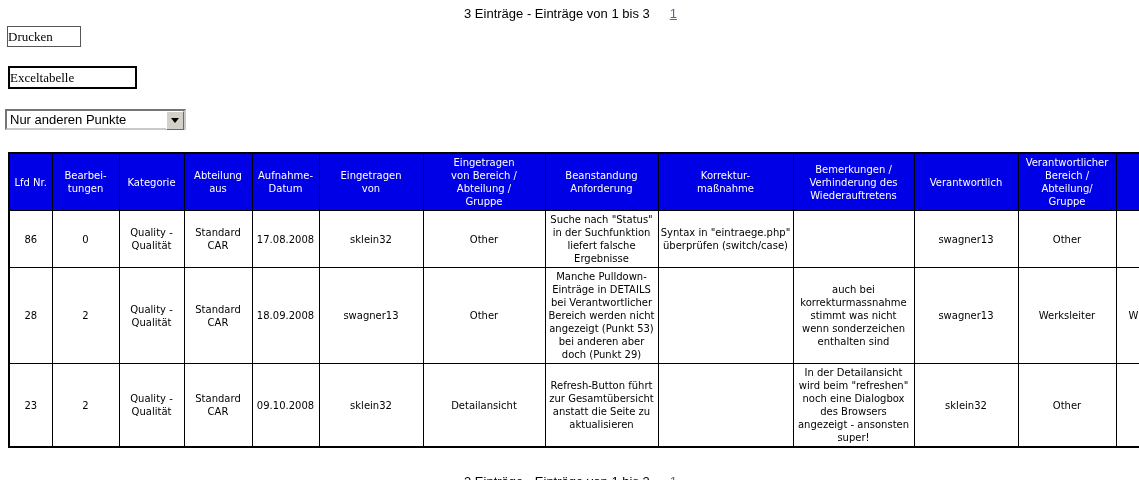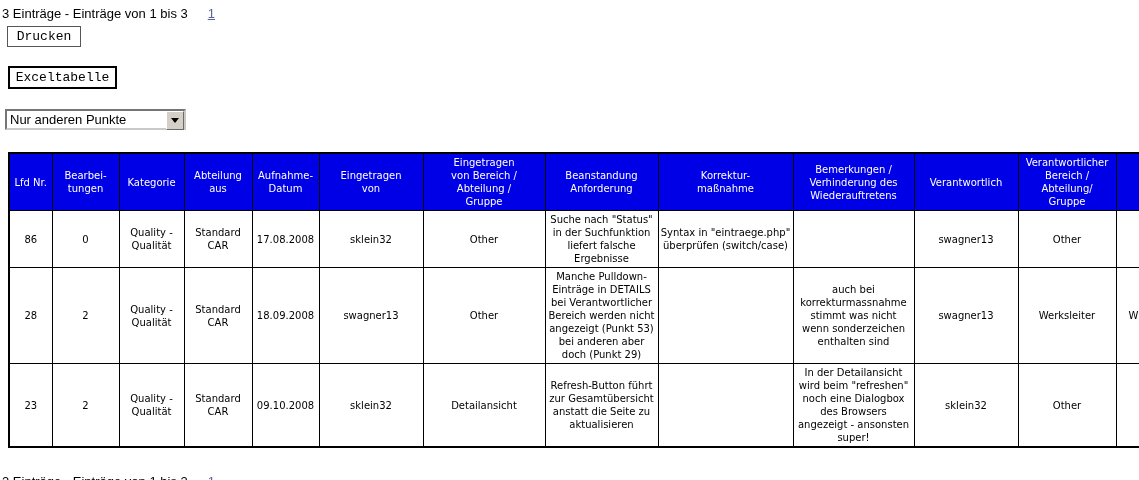--- a/index.html
+++ b/index.html
@@ -1,31 +1,31 @@
 <!DOCTYPE html>
 <html><head>
 <meta charset="utf-8">
 <style>
   html,body { margin:0; padding:0; }
   body {
     width:1139px; height:480px; overflow:hidden;
     background:#ffffff; color:#000;
     font-family:"Liberation Sans", sans-serif;
   }
-  .pager { font-size:13px; margin:6px 0 0 2px; white-space:nowrap; }
+  .pager { font-size:13px; margin:6px 0 0 2px; white-space:nowrap;text-align:center; }
   .pager-link { margin-left:20px; color:#5A619B; text-decoration:underline; cursor:pointer; }
   .pager.bottom { margin-top:26px; }
 
   button.btn {
     display:block; background:#ffffff; color:#000;
-    font-family:Liberation Mono, monospace; font-size:13px;
-    text-align:center; padding:0; cursor:pointer; box-sizing:border-box;
+    font-family:Liberation Serif, serif; font-size:13px;
+    text-align:left; padding:0; cursor:pointer; box-sizing:border-box;
   }
   #print-btn { width:74px; height:21px; margin:5px 0 0 7px; border:1px solid #565656; }
-  #excel-btn { width:109px; height:23px; margin:19px 0 15px 8px; border:2px solid #000; }
+  #excel-btn { width:129px; height:23px; margin:19px 0 15px 8px; border:2px solid #000; }
 
   .select {
     position:relative; width:181px; height:21px; margin:20px 0 0 5px;
     border:2px inset #c9c9c9; background:#fff; box-sizing:border-box; cursor:default;
   }
   .select-text { position:absolute; left:3px; top:1px; font-size:13px; line-height:15px; white-space:nowrap; }
   .select-btn {
     position:absolute; right:0; top:0; width:16px; height:17px; background:#d4d0c8;
     border:1px solid; border-color:#ffffff #6d6a65 #6d6a65 #ffffff;
     display:flex; align-items:center; justify-content:center; cursor:pointer;

